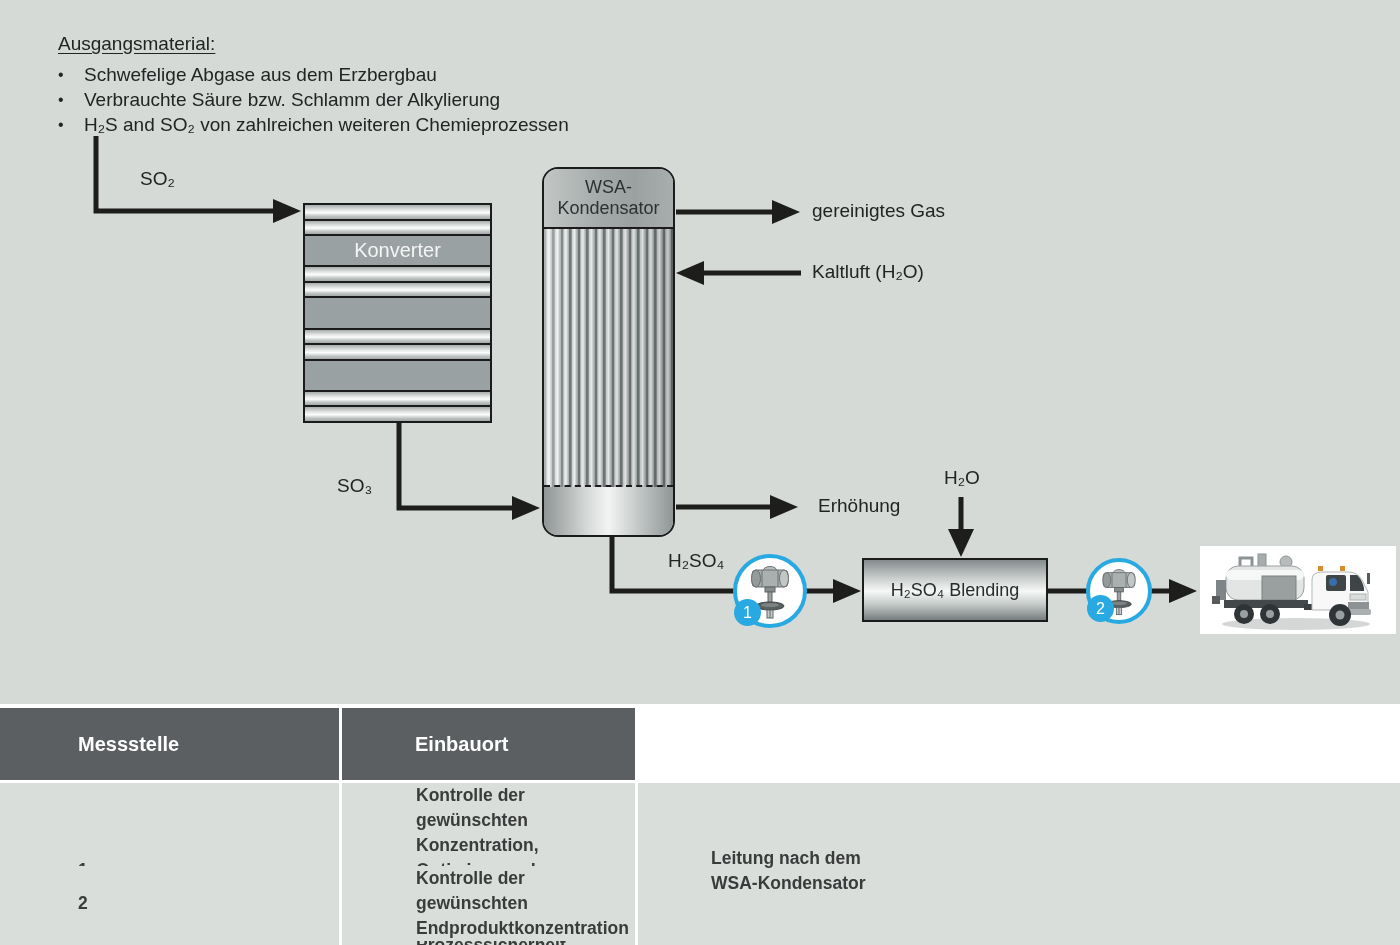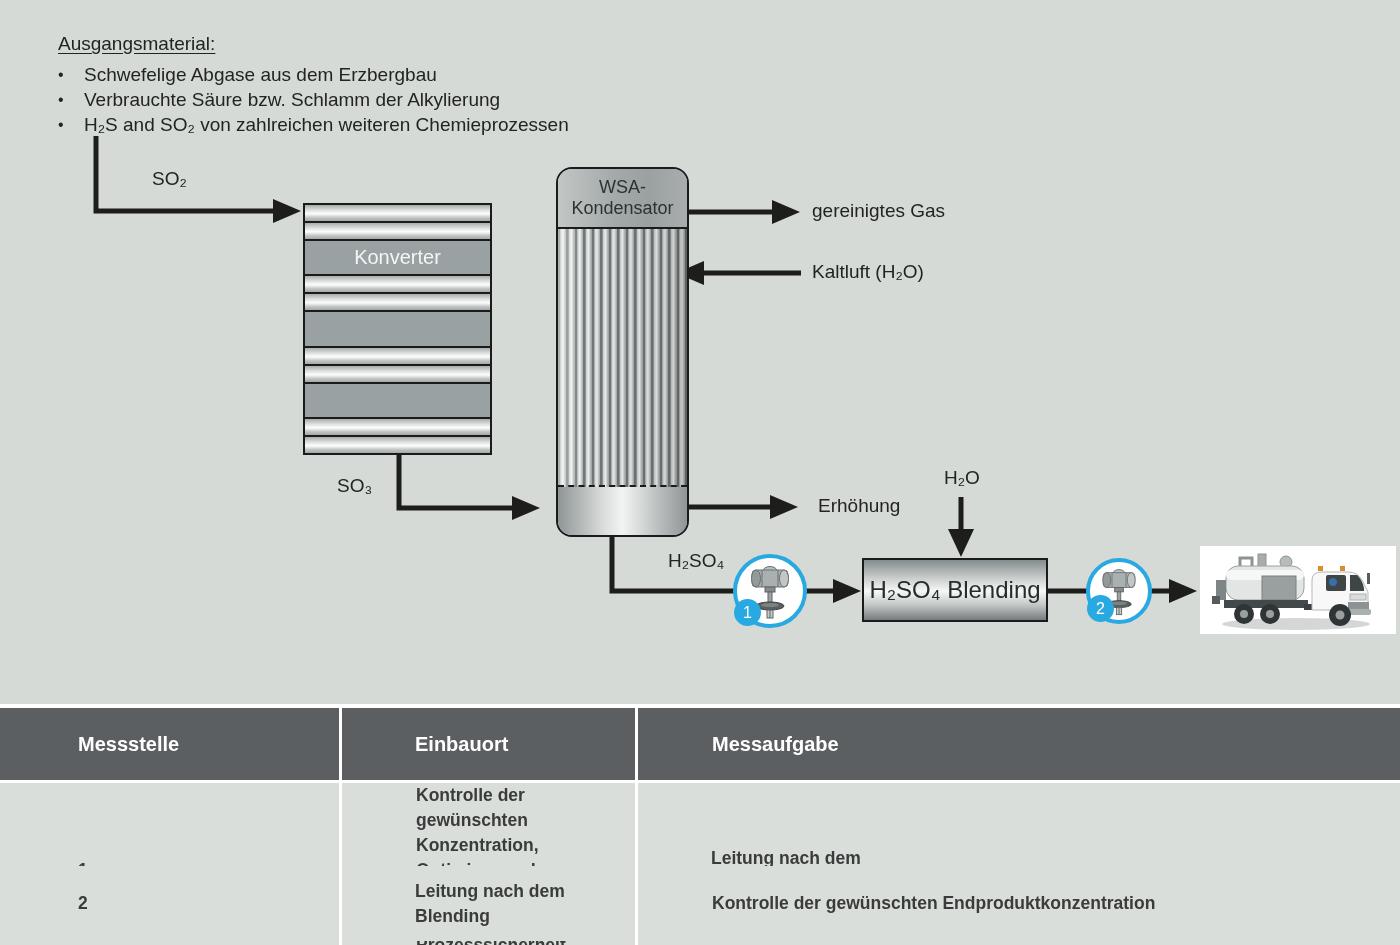--- a/index.html
+++ b/index.html
@@ -15,48 +15,48 @@
 
   
   .flow-label{position:absolute;font-size:19px;color:#222423;white-space:nowrap;}
 
   
   #pipes{position:absolute;left:0;top:0;z-index:1;}
   .pipe{fill:none;stroke:#1d1d1b;stroke-width:5;}
   .head{fill:#1d1d1b;stroke:none;}
 
   
-  .converter{position:absolute;left:303px;top:203px;width:189px;height:252px;
+  .converter{position:absolute;left:303px;top:203px;width:189px;height:220px;
     border:2px solid #1b1b1b;display:flex;flex-direction:column;z-index:2;box-sizing:border-box;}
   .band{border-top:2px solid #1b1b1b;}
   .band:first-child{border-top:none;}
   .band.grad{flex:13 0 0;background:linear-gradient(180deg,#a7adac 0%,#e7e9e8 38%,#fcfdfd 55%,#c3c8c7 78%,#a2a8a7 100%);}
   .band.flat{flex:28 0 0;background:#99a1a2;display:flex;align-items:center;justify-content:center;}
   .converter-label{color:#f4f6f5;font-size:20px;}
 
   
-  .condenser{position:absolute;left:556px;top:167px;width:133px;height:370px;
+  .condenser{position:absolute;left:542px;top:167px;width:133px;height:370px;
     border:2px solid #1b1b1b;border-radius:16px;overflow:hidden;display:flex;flex-direction:column;
     z-index:2;box-sizing:border-box;}
   .condenser-cap{height:58px;flex:0 0 58px;border-bottom:2px solid #1b1b1b;
     background:linear-gradient(90deg,#c2c7c6 0%,#a3a9a8 45%,#9aa1a0 70%,#a8aead 100%);
     display:flex;flex-direction:column;align-items:center;justify-content:center;
     font-size:18px;line-height:21px;color:#2c3132;}
   .condenser-tubes{flex:1;border-bottom:2px dashed #1b1b1b;
     background:
       linear-gradient(90deg,rgba(255,255,255,.45) 0%,rgba(255,255,255,0) 20%,rgba(0,0,0,.08) 80%,rgba(0,0,0,.18) 100%),
       repeating-linear-gradient(90deg,#707778 0px,#707778 1.5px,#cfd3d2 3px,#eef0ef 5px,#b6bcbb 7px,#9aa1a0 8.5px);}
   .condenser-bottom{height:48px;flex:0 0 48px;
     background:linear-gradient(90deg,#8f9695 0%,#d9dcdb 35%,#f2f4f3 50%,#c0c5c4 75%,#8f9695 100%);}
 
   
   .blending{position:absolute;left:862px;top:558px;width:186px;height:64px;
     border:2px solid #1b1b1b;box-sizing:border-box;z-index:2;
     background:linear-gradient(180deg,#848b8c 0%,#c9cdcc 30%,#f6f8f7 52%,#c2c7c6 75%,#757c7d 100%);
-    display:flex;align-items:center;justify-content:center;font-size:24px;color:#272c2d;}
+    display:flex;align-items:center;justify-content:center;font-size:18px;color:#272c2d;}
 
   
   .mpoint{position:absolute;border-radius:50%;background:#ffffff;border:4px solid #29a9e1;
     box-sizing:border-box;z-index:3;display:flex;align-items:center;justify-content:center;}
   .mpoint .badge{position:absolute;left:-3px;bottom:-2px;width:27px;height:27px;border-radius:50%;
     background:#29a9e1;color:#fff;font-size:16px;display:flex;align-items:center;justify-content:center;}
 
   
   .truck-wrap{position:absolute;left:1200px;top:546px;width:196px;height:88px;background:#ffffff;z-index:2;}
 
@@ -120,21 +120,21 @@
 
     <path class="pipe" d="M961,497 L961,532"></path>
     <polygon class="head" points="961,557 948,529 974,529"></polygon>
 
     <path class="pipe" d="M1048,591 L1088,591"></path>
 
     <path class="pipe" d="M1151,591 L1171,591"></path>
     <polygon class="head" points="1197,591 1169,579 1169,603"></polygon>
   </svg>
 
-  <div class="flow-label" style="left:152px;top:168px;">SO₂</div>
+  <div class="flow-label" style="left:140px;top:168px;">SO₂</div>
   <div class="flow-label" style="left:337px;top:475px;">SO₃</div>
   <div class="flow-label" style="left:812px;top:200px;">gereinigtes Gas</div>
   <div class="flow-label" style="left:812px;top:261px;">Kaltluft (H₂O)</div>
   <div class="flow-label" style="left:818px;top:495px;">Erhöhung</div>
   <div class="flow-label" style="left:668px;top:550px;">H₂SO₄</div>
   <div class="flow-label" style="left:944px;top:467px;">H₂O</div>
 
   <div class="converter">
     <div class="band grad"></div>
     <div class="band grad"></div>
@@ -230,35 +230,31 @@
         <circle cx="70" cy="68" r="4" fill="#9aa0a0"></circle>
       <circle cx="140" cy="69" r="11" fill="#2f3436"></circle>
         <circle cx="140" cy="69" r="4.5" fill="#9aa0a0"></circle>
     </svg>
   </div>
 
   <div class="spec-table">
     <div class="t-row t-head">
       <div class="cell c1">Messstelle</div>
       <div class="cell c2">Einbauort</div>
-      <div class="cell c3">Messaufgabe</div>
     </div>
     <div class="t-row t-body t-r1">
       <div class="cell c1">1</div>
       <div class="cell c3">
         <span class="wrap">Kontrolle der gewünschten Konzentration, Optimierung des Kondensationsprozesses, Erhöhung der Prozesssicherheit</span>
       </div>
       <div class="cell c2">
         <span class="wrap">Leitung nach dem WSA-Kondensator</span>
       </div>
     </div>
     <div class="t-row t-body t-r2">
       <div class="cell c1">2</div>
-      <div class="cell c2">
-        <span class="wrap">Leitung nach dem Blending</span>
-      </div>
       <div class="cell c3">
         <span class="wrap">Kontrolle der gewünschten Endproduktkonzentration</span>
       </div>
     </div>
   </div>
 
 </div>
 
 </body></html>

